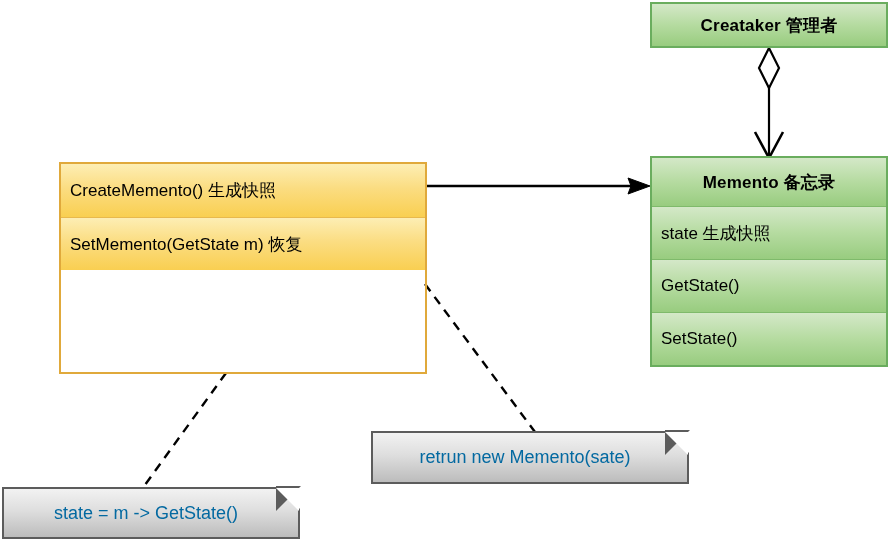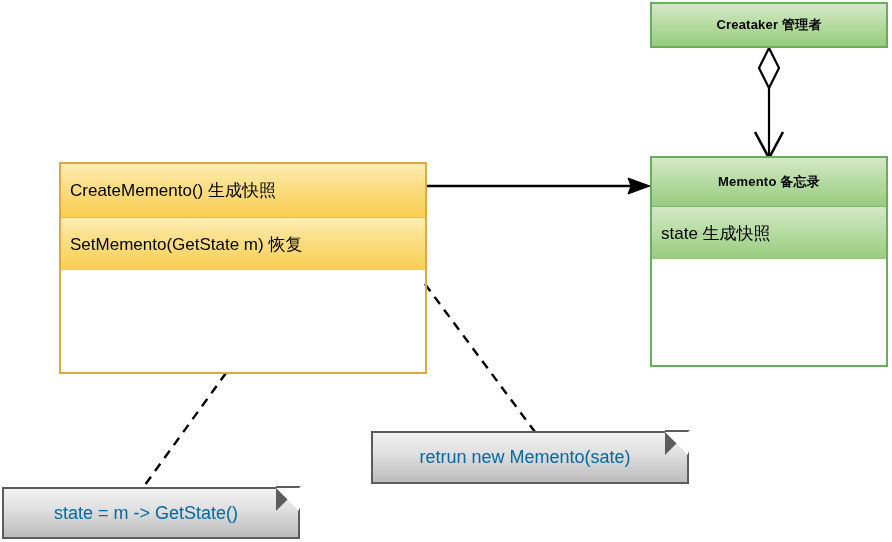--- a/index.html
+++ b/index.html
@@ -28,21 +28,21 @@
     box-sizing: border-box;
     display: flex;
     align-items: center;
     color: #000000;
     white-space: nowrap;
     overflow: hidden;
   }
   .uml-row.header {
     justify-content: center;
     font-weight: bold;
-    font-size: 13px;
+    font-size: 17px;
     letter-spacing: 0.2px;
   }
   .uml-row.member {
     justify-content: flex-start;
     font-size: 17px;
     padding-left: 9px;
   }
 
   
   .cls-yellow { border-color: #e0a93b; }
@@ -146,20 +146,22 @@
   </div>
 
   <div class="uml-class cls-yellow" style="left:59px; top:162px; width:368px; height:212px;">
     <div class="uml-row member" style="height:53px;">CreateMemento() 生成快照</div>
     <div class="uml-row member" style="height:53px;">SetMemento(GetState m) 恢复</div>
   </div>
 
   <div class="uml-class cls-green" style="left:650px; top:156px; width:238px; height:211px;">
     <div class="uml-row header" style="height:48px;">Memento 备忘录</div>
     <div class="uml-row member" style="height:53px;">state 生成快照</div>
+    <div class="uml-row member" style="height:53px;">GetState()</div>
+    <div class="uml-row member" style="height:53px;">SetState()</div>
   </div>
 
   <div class="uml-note" style="left:371px; top:431px; width:318px; height:53px;">
     <div class="note-shape"></div>
     <div class="note-fold-cut"></div>
     <div class="note-fold-edge"></div>
     <div class="note-fold-inner"></div>
     <div class="note-text">retrun new Memento(sate)</div>
   </div>
 

